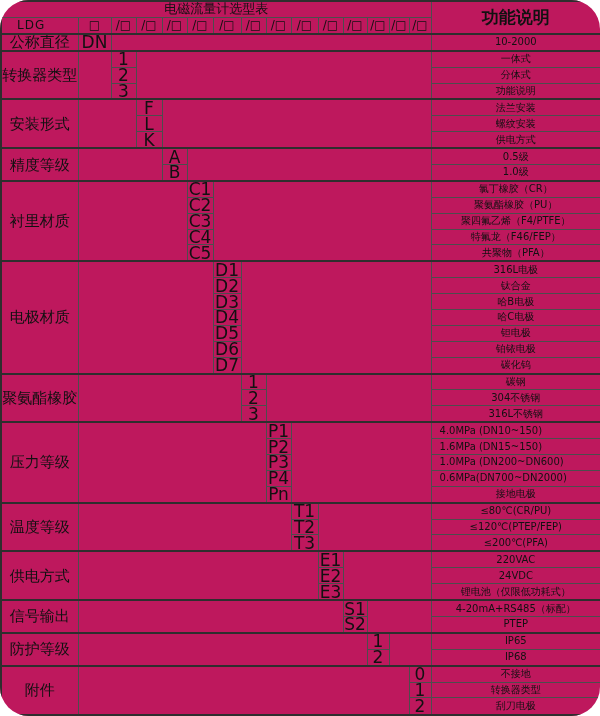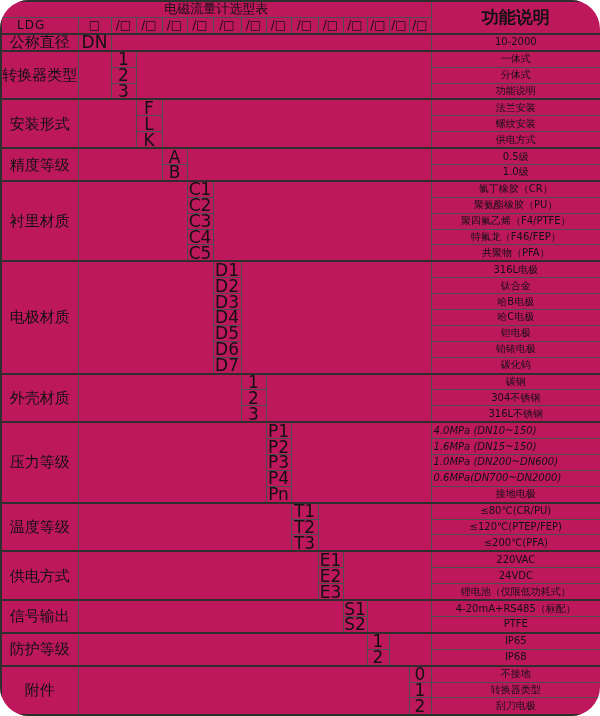--- a/index.html
+++ b/index.html
@@ -10,21 +10,21 @@
   td { border:1px solid #4d4d4d; padding:0; font-size:12px; line-height:14px;
        text-align:center; vertical-align:middle; overflow:hidden; white-space:nowrap; }
   td.sec-top { border-top:2px solid #2e2e2e; }
   td.title   { font-size:13px; font-weight:500; }
   td.fn-head { font-size:17px;font-weight:bold; }
   td.model   { text-align:left; padding-left:15px; letter-spacing:1px; }
   td.boxcell { font-size:12px; }
   td.cat  { font-size:15px;margin-left:17px; }
   td.code { font-size:17px; }
   td.desc { font-size:10px; }
-  td.desc.align-left { text-align:left; padding-left:2px;font-style:italic; }
+  td.desc.align-left { text-align:left; padding-left:8px; }
 </style>
 </head>
 <body>
 
 <div id="page">
   <table class="sel">
     <colgroup>
       <col style="width:77px">
         <col style="width:33px">
         <col style="width:25px">
@@ -159,21 +159,21 @@
         </tr>
         <tr>
           <td class="code">D6</td>
           <td class="desc">铂铱电极</td>
         </tr>
         <tr>
           <td class="code">D7</td>
           <td class="desc">碳化钨</td>
         </tr>
         <tr>
-          <td class="cat sec-top" rowspan="3">外壳材质</td>
+          <td class="cat sec-top" rowspan="3">聚氨酯橡胶</td>
           <td class="sec-top" colspan="6" rowspan="3"></td>
           <td class="code sec-top">1</td>
           <td class="sec-top" colspan="7" rowspan="3"></td>
           <td class="desc sec-top">碳钢</td>
         </tr>
         <tr>
           <td class="code">2</td>
           <td class="desc">304不锈钢</td>
         </tr>
         <tr>
@@ -235,21 +235,21 @@
         </tr>
         <tr>
           <td class="cat sec-top" rowspan="2">信号输出</td>
           <td class="sec-top" colspan="10" rowspan="2"></td>
           <td class="code sec-top">S1</td>
           <td class="sec-top" colspan="3" rowspan="2"></td>
           <td class="desc sec-top">4-20mA+RS485（标配）</td>
         </tr>
         <tr>
           <td class="code">S2</td>
-          <td class="desc">PTFE</td>
+          <td class="desc">PTEP</td>
         </tr>
         <tr>
           <td class="cat sec-top" rowspan="2">防护等级</td>
           <td class="sec-top" colspan="11" rowspan="2"></td>
           <td class="code sec-top">1</td>
           <td class="sec-top" colspan="2" rowspan="2"></td>
           <td class="desc sec-top">IP65</td>
         </tr>
         <tr>
           <td class="code">2</td>

